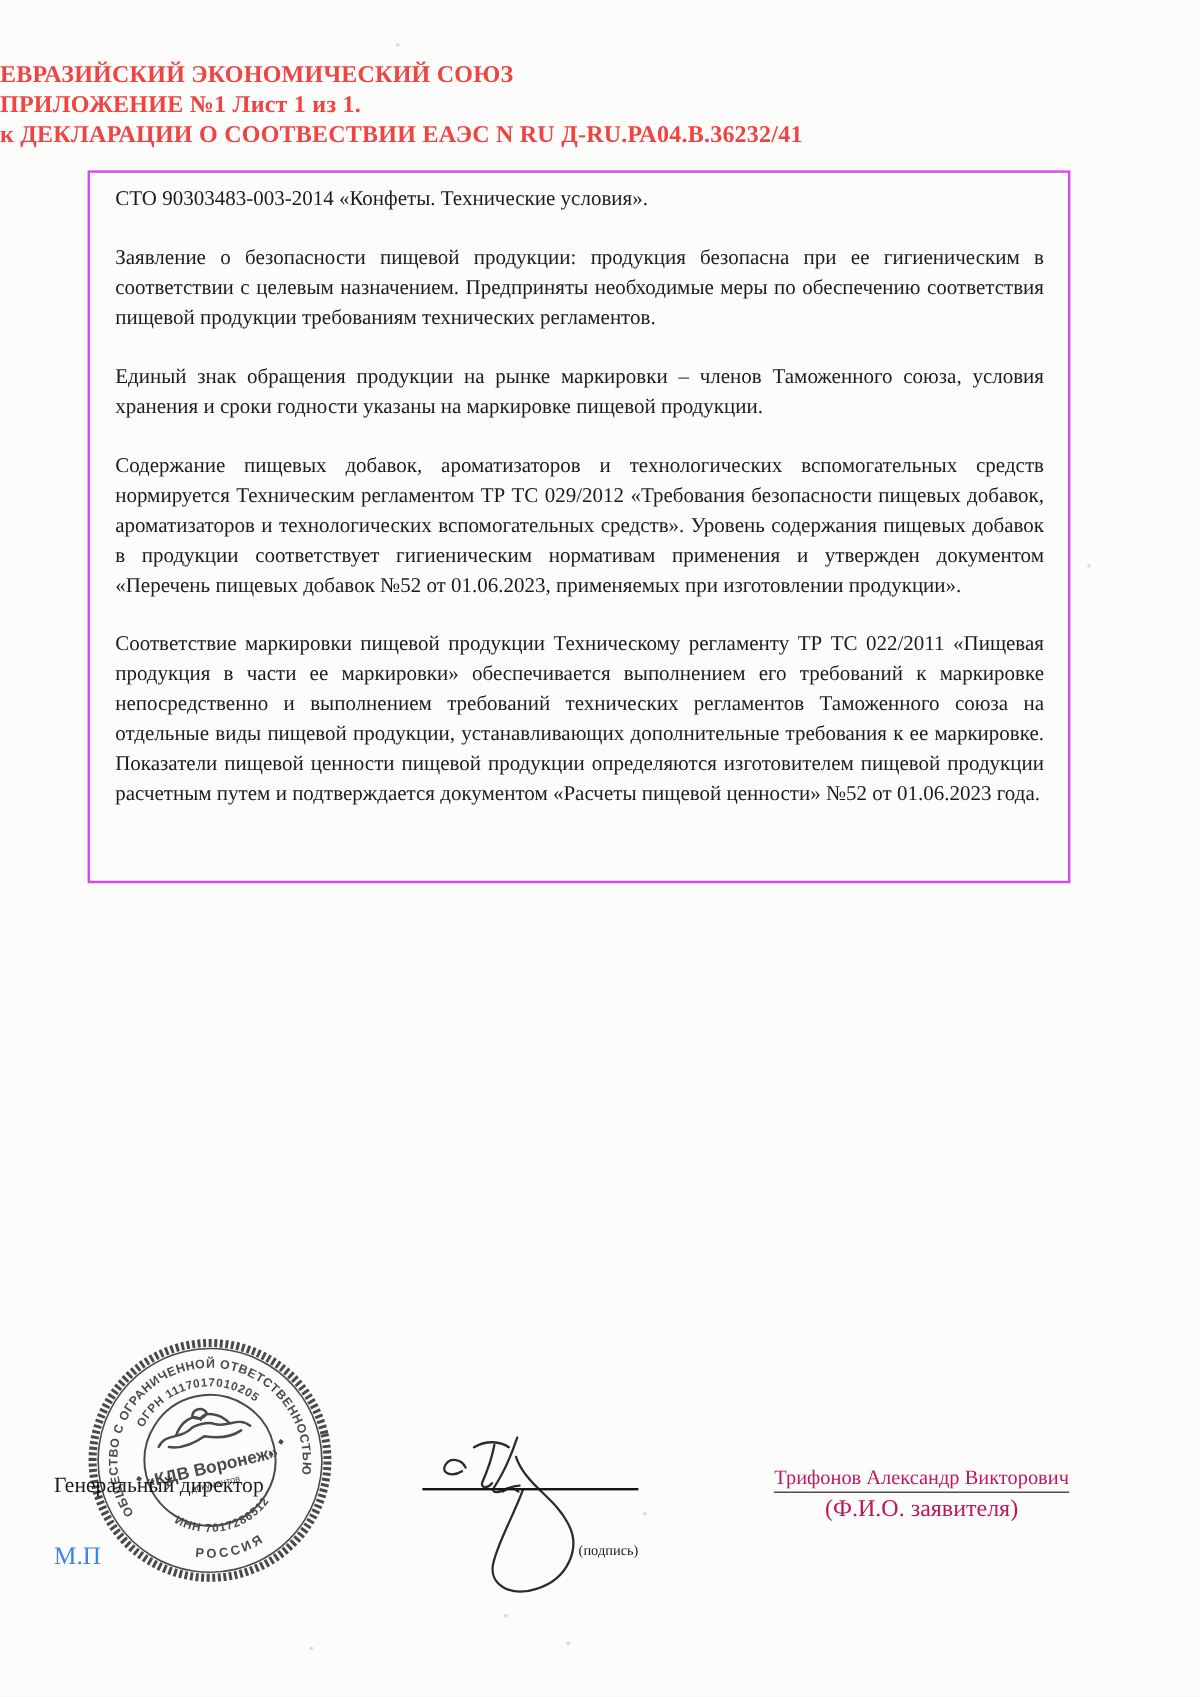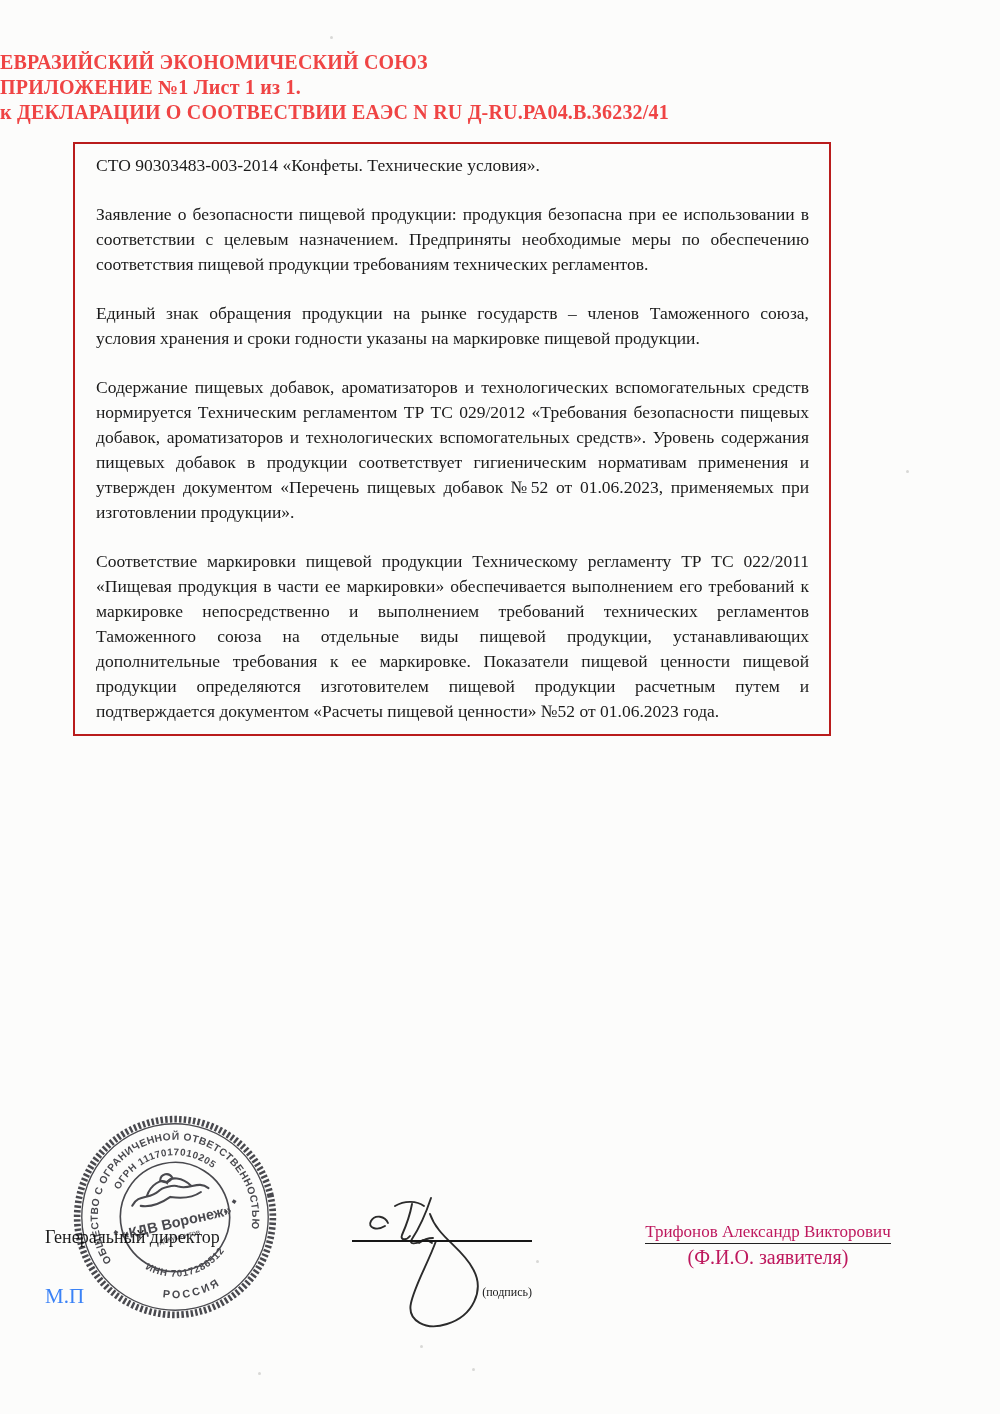--- a/index.html
+++ b/index.html
@@ -20,22 +20,22 @@
 
   .header{
     position:absolute;top:50px;left:0;width:100%;
     font-weight:bold;
     font-size:20px;line-height:25px;
     letter-spacing:.2px;
     color:#ef4444;
   }
   .textbox{
     position:absolute;left:73px;top:142px;
-    width:758px;height:594px;
-    border:2px solid #b91c1c;
+    width:819px;height:594px;
+    border:2px solid #d946ef;
     box-sizing:border-box;
     padding:9px 20px 0 21px;
     overflow:hidden;
   }
   .textbox p{
     margin:0 0 24px 0;
     font-size:17.5px;
     line-height:25px;
     text-align:justify;
     color:#1b1b1b;
@@ -96,22 +96,22 @@
   <div class="speck" style="left:330px;top:36px;"></div>
 
   <div class="header">
     <div>ЕВРАЗИЙСКИЙ ЭКОНОМИЧЕСКИЙ СОЮЗ</div>
     <div>ПРИЛОЖЕНИЕ №1 Лист 1 из 1.</div>
     <div>к ДЕКЛАРАЦИИ О СООТВЕСТВИИ ЕАЭС N RU Д-RU.РА04.В.36232/41</div>
   </div>
 
   <div class="textbox">
     <p>СТО 90303483-003-2014 «Конфеты. Технические условия».</p>
-    <p>Заявление о безопасности пищевой продукции: продукция безопасна при ее использовании в соответствии с целевым назначением. Предприняты необходимые меры по обеспечению соответствия пищевой продукции требованиям технических регламентов.</p>
-    <p>Единый знак обращения продукции на рынке государств – членов Таможенного союза, условия хранения и сроки годности указаны на маркировке пищевой продукции.</p>
+    <p>Заявление о безопасности пищевой продукции: продукция безопасна при ее гигиеническим в соответствии с целевым назначением. Предприняты необходимые меры по обеспечению соответствия пищевой продукции требованиям технических регламентов.</p>
+    <p>Единый знак обращения продукции на рынке маркировки – членов Таможенного союза, условия хранения и сроки годности указаны на маркировке пищевой продукции.</p>
     <p>Содержание пищевых добавок, ароматизаторов и технологических вспомогательных средств нормируется Техническим регламентом ТР ТС 029/2012 «Требования безопасности пищевых добавок, ароматизаторов и технологических вспомогательных средств». Уровень содержания пищевых добавок в продукции соответствует гигиеническим нормативам применения и утвержден документом «Перечень пищевых добавок №52 от 01.06.2023, применяемых при изготовлении продукции».</p>
     <p>Соответствие маркировки пищевой продукции Техническому регламенту ТР ТС 022/2011 «Пищевая продукция в части ее маркировки» обеспечивается выполнением его требований к маркировке непосредственно и выполнением требований технических регламентов Таможенного союза на отдельные виды пищевой продукции, устанавливающих дополнительные требования к ее маркировке. Показатели пищевой ценности пищевой продукции определяются изготовителем пищевой продукции расчетным путем и подтверждается документом «Расчеты пищевой ценности» №52 от 01.06.2023 года.</p>
   </div>
 
   <div class="director-label">Генеральный директор</div>
   <div class="mp-label">М.П</div>
 
   <svg class="stamp" viewBox="0 0 200 200">
     <defs>
       <path id="arc-outer-top" d="M 32,131.7 A 75,75 0 1 1 168,131.7" fill="none"></path>

